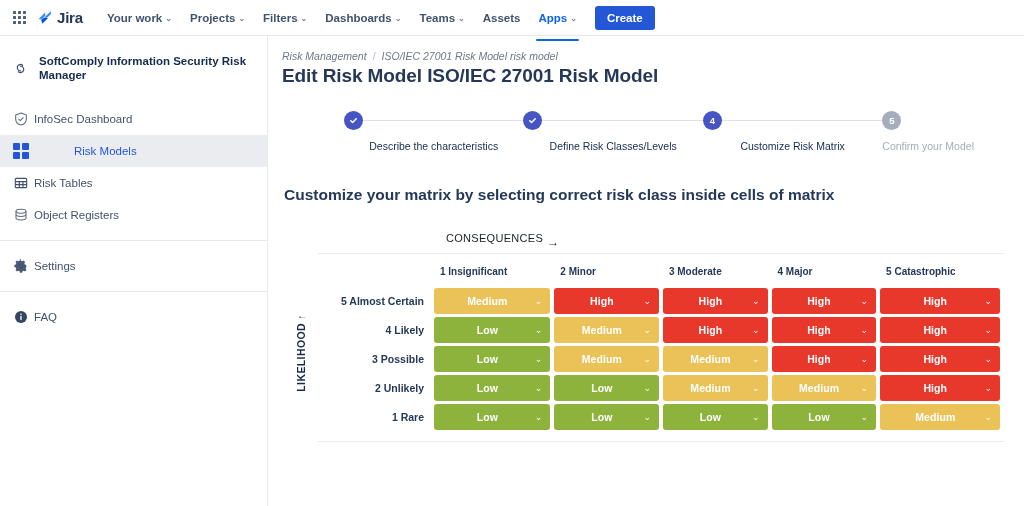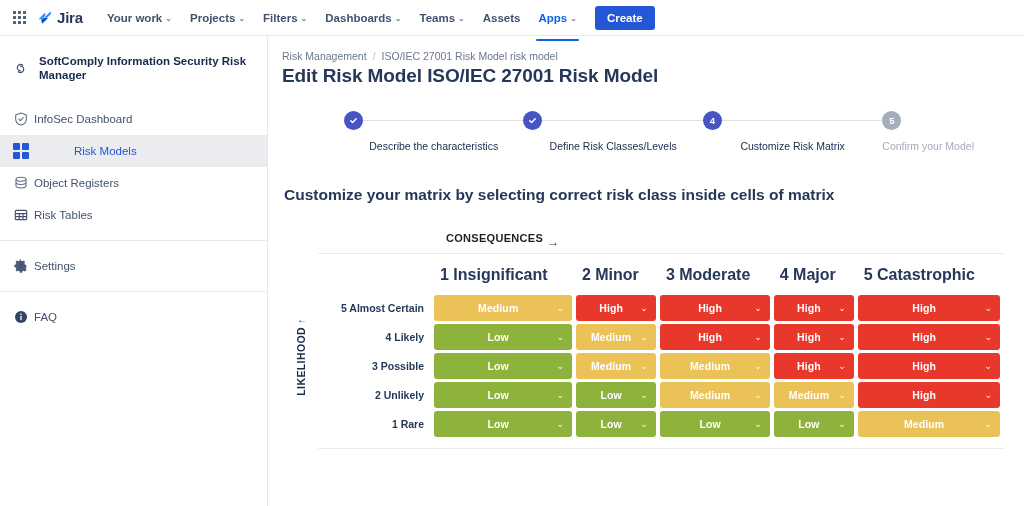--- a/index.html
+++ b/index.html
@@ -108,21 +108,21 @@
   .sq-grid i { background: #2457d6; border-radius: 1px; display: block; }
 
   
   .main { flex: 1; background: #fff; padding: 14px 0 0 0; overflow: hidden; }
   .main-inner { padding-left: 14px; padding-right: 20px; }
   .breadcrumb {
     font-size: 10.5px; color: #6b778c;
     display: flex; align-items: center; gap: 6px;
     margin-bottom: 3px;
   }
-  .breadcrumb .crumb { cursor: pointer; }
+  .breadcrumb .crumb { cursor: pointer; font-style: italic; }
   .breadcrumb .sep { color: #b3bac5; }
   .page-title {
     font-size: 19px; font-weight: 700; color: #253858;
     letter-spacing: -0.1px;
     margin-bottom: 24px;
   }
 
   
   .stepper {
     display: flex; align-items: flex-start;
@@ -163,34 +163,34 @@
     font-size: 10.5px; font-weight: 700; color: #172b4d;
     writing-mode: vertical-rl; transform: rotate(180deg);
     letter-spacing: 0.4px; white-space: nowrap;
   }
   .matrix-body { flex: 1; }
   .conseq-head {
     display: flex; align-items: flex-end; gap: 4px;
     padding-left: 128px; height: 20px;
   }
   .conseq-text {
-    font-size: 11px; font-weight: 700; color: #1d2125;
+    font-size: 11px; font-weight: 400; color: #1d2125;
     letter-spacing: 0.3px;
   }
   .conseq-arrow { font-size: 12px; color: #1d2125; line-height: 1; position: relative; top: 4px; }
   .hrule { height: 1px; background: #ebecf0; margin-top: 9px; }
   .mtable { width: 100%; border-collapse: separate; border-spacing: 4px 3px; }
   .mtable td, .mtable th { padding: 0; }
   .mtable .rowlbl {
     width: 108px; text-align: right;
     font-size: 10.5px; font-weight: 700; color: #253858;
     padding-right: 6px; white-space: nowrap;
   }
   .mtable .colhead {
-    font-size: 16px; font-weight: 700; color: #253858;
+    font-size: 10px; font-weight: 700; color: #253858;
     text-align: left; padding: 9px 0 8px 6px; margin-left: 20px;
   }
   .mtable .colhead.spacerhead { width: 108px; }
   .cell {
     height: 26px; border-radius: 3px;
     display: flex; align-items: center;
     position: relative; cursor: pointer;
     padding: 0 8px;
   }
   .cell .cv {
@@ -293,37 +293,37 @@
             <i></i>
             <i></i>
             <i></i>
           </span>
       </span>
       <span class="lbl">Risk Models</span>
     </div>
 
     <div class="side-item">
       <span class="ico">
+        <svg width="16" height="16" viewBox="0 0 24 24" fill="none" stroke="#42526e" stroke-width="1.7">
+          <rect x="3.5" y="5" width="17" height="14" rx="1.5"></rect>
+          <path d="M3.5 10h17M3.5 14.5h17M9.5 10v9M15 10v9"></path>
+        </svg>
+      </span>
+      <span class="lbl">Risk Tables</span>
+    </div>
+
+    <div class="side-item">
+      <span class="ico">
         <svg width="16" height="16" viewBox="0 0 24 24" fill="none" stroke="#5e6c84" stroke-width="1.6">
           <ellipse cx="12" cy="6.4" rx="7.5" ry="2.9"></ellipse>
           <path d="M4.5 6.4v5c0 1.6 3.4 2.9 7.5 2.9s7.5-1.3 7.5-2.9v-5"></path>
           <path d="M4.5 11.6v5c0 1.6 3.4 2.9 7.5 2.9s7.5-1.3 7.5-2.9v-5"></path>
         </svg>
       </span>
       <span class="lbl">Object Registers</span>
-    </div>
-
-    <div class="side-item">
-      <span class="ico">
-        <svg width="16" height="16" viewBox="0 0 24 24" fill="none" stroke="#42526e" stroke-width="1.7">
-          <rect x="3.5" y="5" width="17" height="14" rx="1.5"></rect>
-          <path d="M3.5 10h17M3.5 14.5h17M9.5 10v9M15 10v9"></path>
-        </svg>
-      </span>
-      <span class="lbl">Risk Tables</span>
     </div>
 
     <div class="side-sep"></div>
 
     <div class="side-item">
       <span class="ico">
         <svg width="16" height="16" viewBox="0 0 24 24" fill="#42526e">
           <path d="M12 8.3a3.7 3.7 0 1 0 0 7.4 3.7 3.7 0 0 0 0-7.4zm0 5.6a1.9 1.9 0 1 1 0-3.8 1.9 1.9 0 0 1 0 3.8z"></path>
           <path d="M20 13.6v-3.2l-2.3-.5a6.1 6.1 0 0 0-.8-1.9l1.3-2-2.3-2.3-2 1.3a6.1 6.1 0 0 0-1.9-.8L11.6 2H10.4l-.5 2.2a6.1 6.1 0 0 0-1.9.8l-2-1.3L3.7 6l1.3 2a6.1 6.1 0 0 0-.8 1.9L2 10.4v3.2l2.2.5c.2.7.5 1.3.8 1.9l-1.3 2 2.3 2.3 2-1.3c.6.4 1.2.6 1.9.8l.5 2.2h3.2l.5-2.2c.7-.2 1.3-.5 1.9-.8l2 1.3 2.3-2.3-1.3-2c.4-.6.6-1.2.8-1.9z" opacity="0.95"></path>
         </svg>

